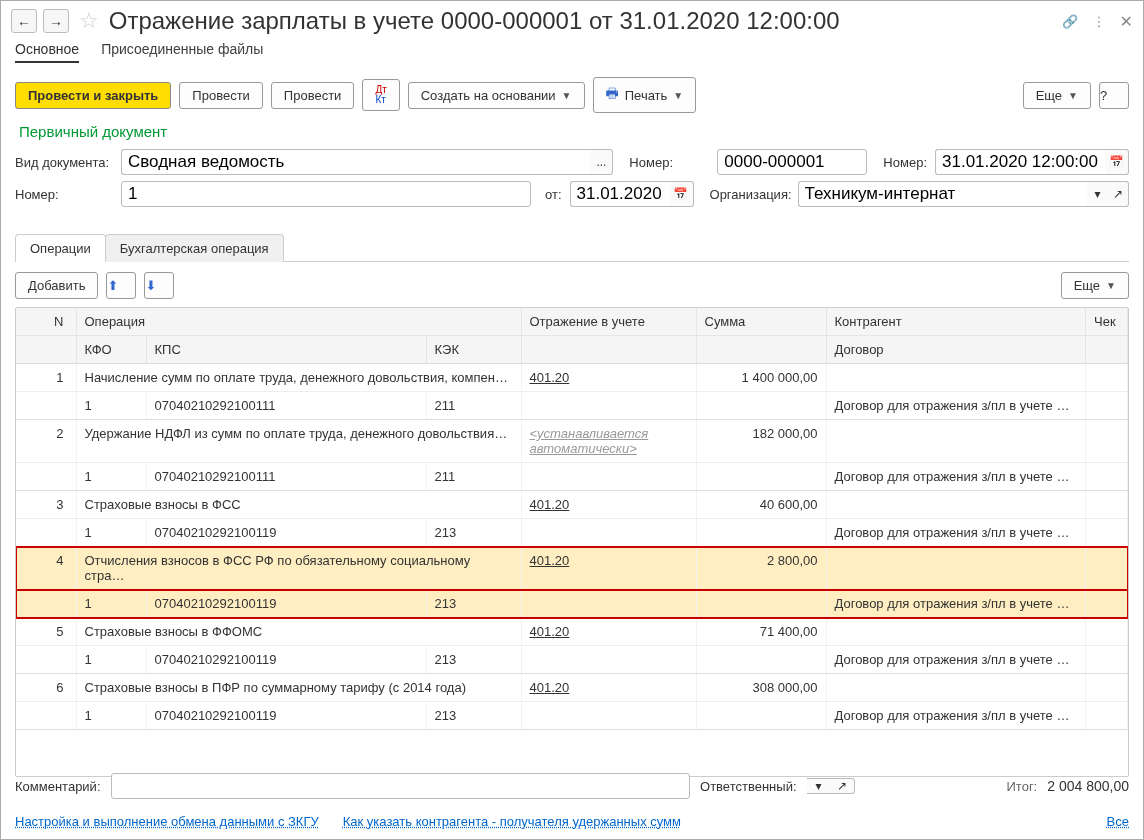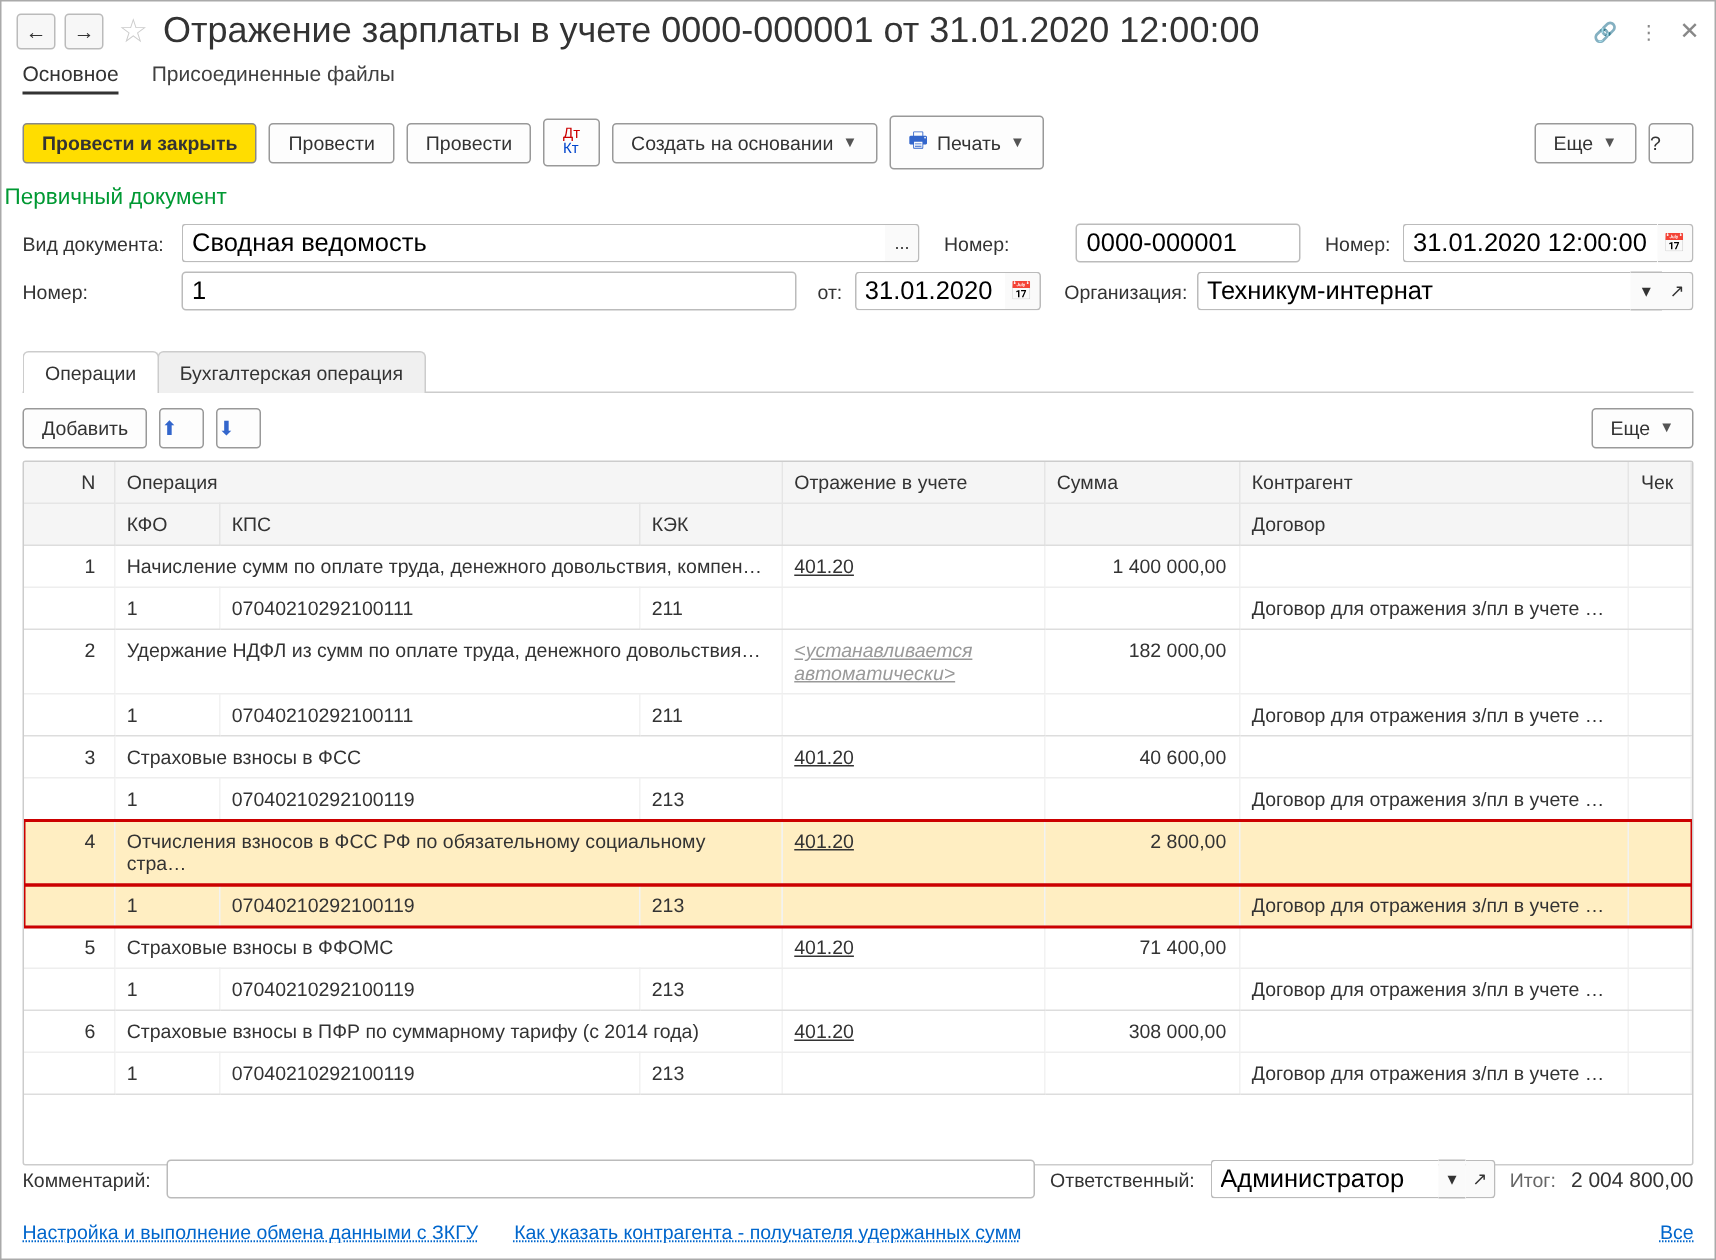--- a/index.html
+++ b/index.html
@@ -45,21 +45,21 @@
     display:flex; gap:8px; padding: 4px 14px 10px 14px; align-items:center;
   }
   .btn {
     border: 1px solid #999; border-radius: 3px; padding: 5px 12px;
     background: #fdfdfd; cursor:pointer; font-size:13px;
     display:inline-flex; align-items:center; gap:6px;
   }
   .btn.yellow { background: #ffdd00; font-weight:bold; border-color:#888;}
   .dropdown-caret { font-size:10px; color:#555;}
   .toolbar .right { margin-left:auto; display:flex; gap:8px;}
-  .green-heading { color: #009933; font-size:15px; padding: 0 14px 6px 2px;}
+  .green-heading { color: #009933; font-size:15px; padding: 0 14px 6px 18px;}
   .form-row {
     display:flex; align-items:center; padding: 3px 14px; gap:8px;
   }
   .label { white-space:nowrap; }
   .input {
     border: 1px solid #bbb; border-radius: 3px; padding: 4px 6px; font-size:17px;
     background:#fff; height:26px;
   }
   .input-group { display:flex; }
   .input-group .input { border-radius: 3px 0 0 3px; border-right:none; }
@@ -355,21 +355,20 @@
         </tr>
       </tbody>
   </table>
 </div>
 
 <div class="footer">
   <span class="label">Комментарий:</span>
   <input class="input comment" value="" style="">
   <span class="label">Ответственный:</span>
   <div class="input-group" style="width:190px">
-    <input class="input" style="width: 100%;" value="Администратор">
     <span class="addon mid">▾</span>
     <span class="addon">↗</span>
   </div>
   <span class="label itog-label">Итог:</span>
   <span style="margin-left:auto; font-size:14px">2 004 800,00</span>
 </div>
 
 <div class="footer-links">
   <a>Настройка и выполнение обмена данными с ЗКГУ</a>
   <a>Как указать контрагента - получателя удержанных сумм</a>

